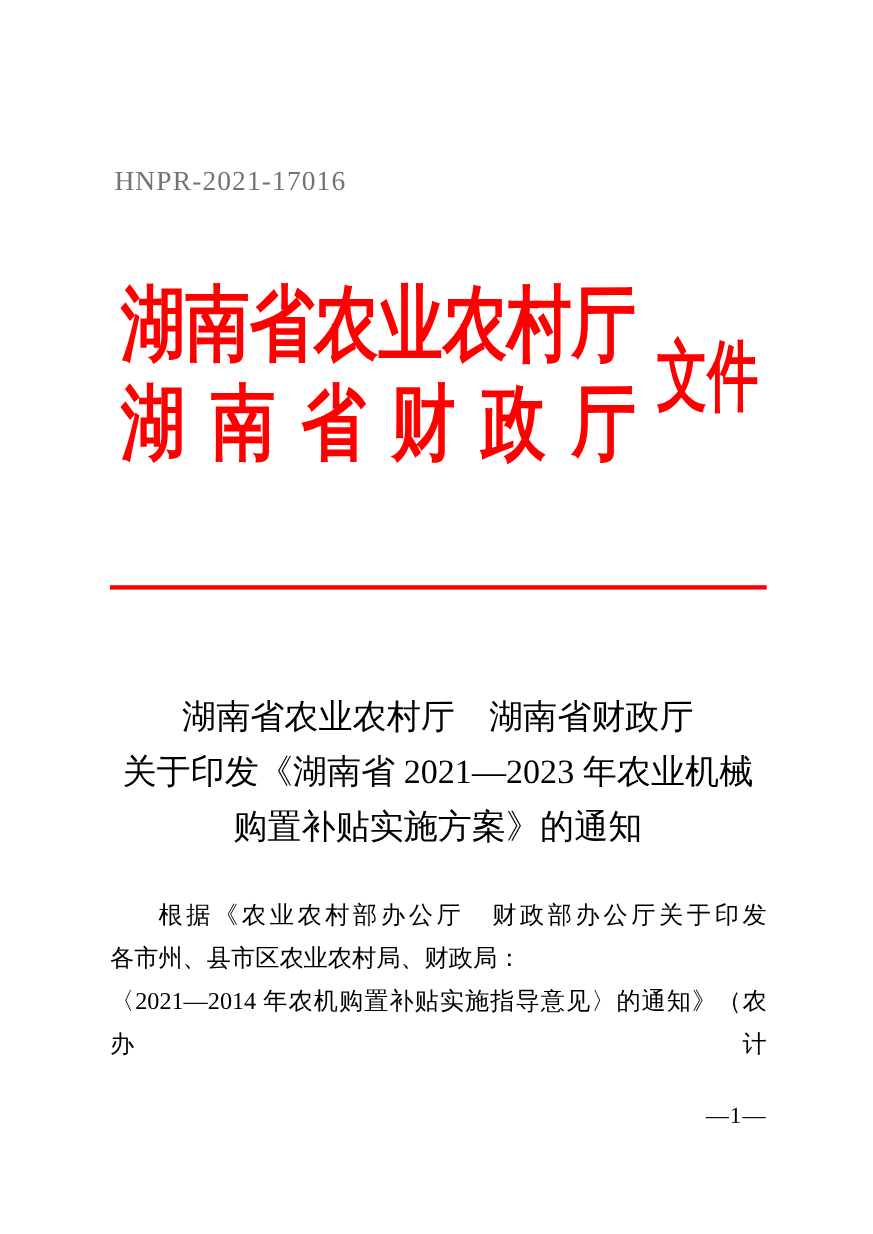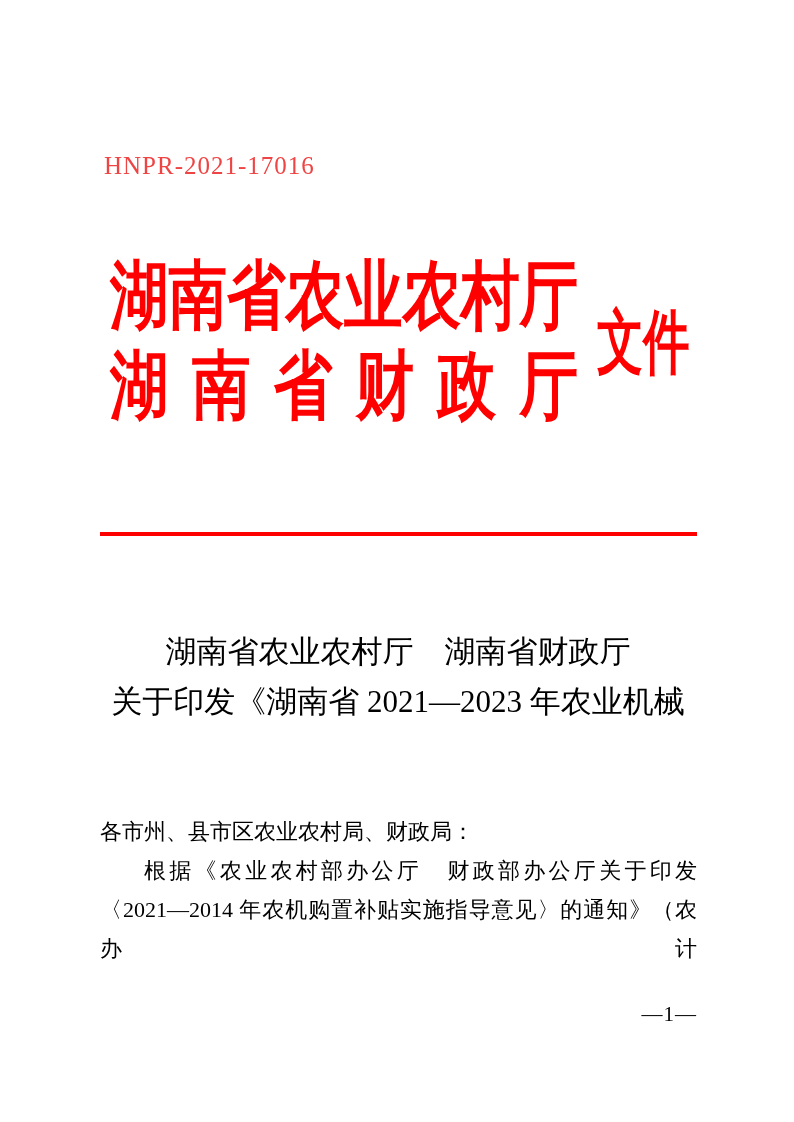--- a/index.html
+++ b/index.html
@@ -12,21 +12,21 @@
     overflow: hidden;
   }
   .page { position: absolute; inset: 0; }
 
   
   .doc-code {
     position: absolute;
     left: 104px; top: 152px;
     font-size: 25px;
     letter-spacing: 1px;
-    color: #ef4444;
+    color: #737373;
   }
 
   
   .letterhead {
     position: absolute;
     left: 110px; top: 258px;
     width: 602px; height: 170px;
     color: var(--accent, #ff0000);
     font-weight: bold;
   }
@@ -133,23 +133,24 @@
       </div>
     <div class="hdr-suffix">文件</div>
   </div>
 
 
   <div class="red-rule"></div>
 
   <div class="title-block">
     <div>湖南省农业农村厅　湖南省财政厅</div>
     <div>关于印发《湖南省 2021—2023 年农业机械</div>
+    <div>购置补贴实施方案》的通知</div>
   </div>
 
   <div class="body-block">
+    <div class="body-line justify indent">根据《农业农村部办公厅　财政部办公厅关于印发</div>
     <div class="body-line">各市州、县市区农业农村局、财政局：</div>
-    <div class="body-line justify indent">根据《农业农村部办公厅　财政部办公厅关于印发</div>
     <div class="body-line justify">〈2021—2014 年农机购置补贴实施指导意见〉的通知》（农办计</div>
   </div>
 
   <div class="page-number">—1—</div>
 
 </div>
 
 </body></html>

